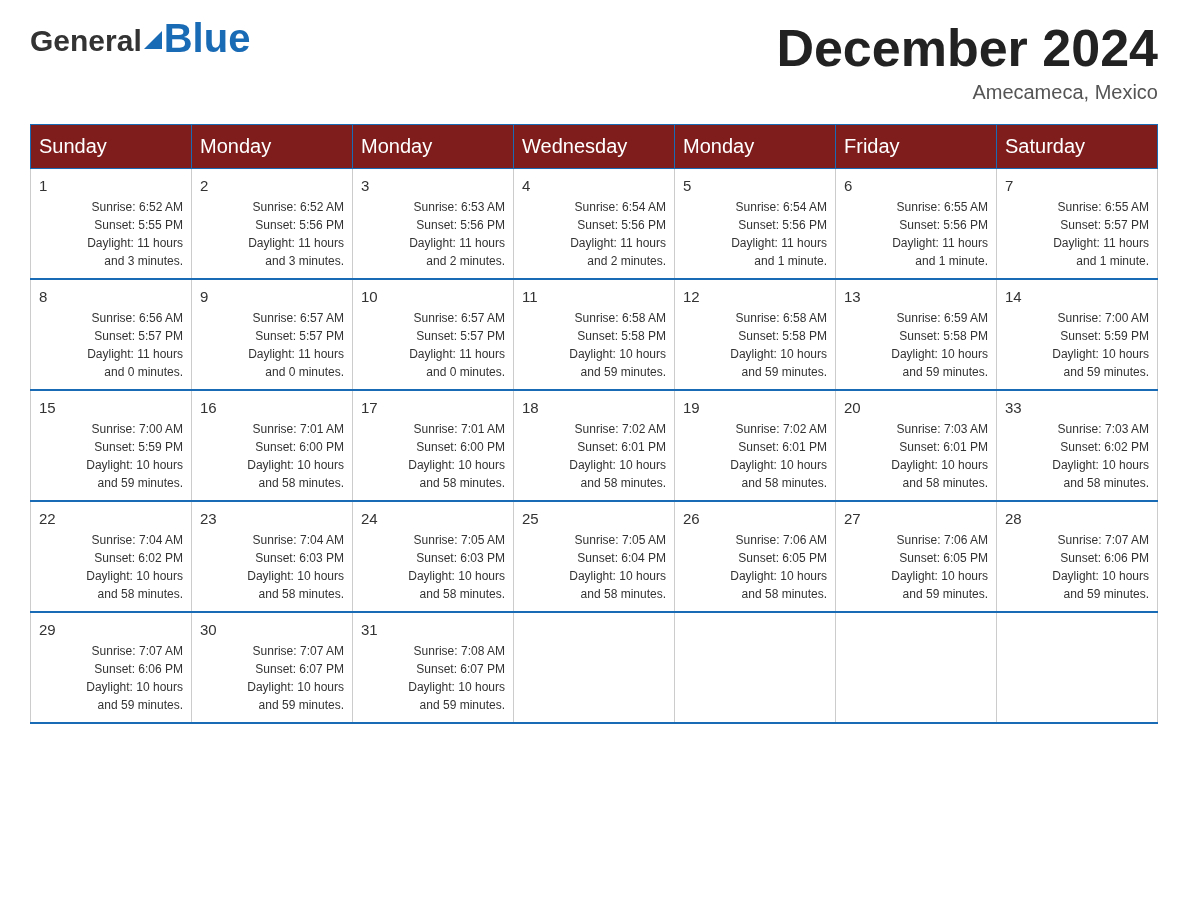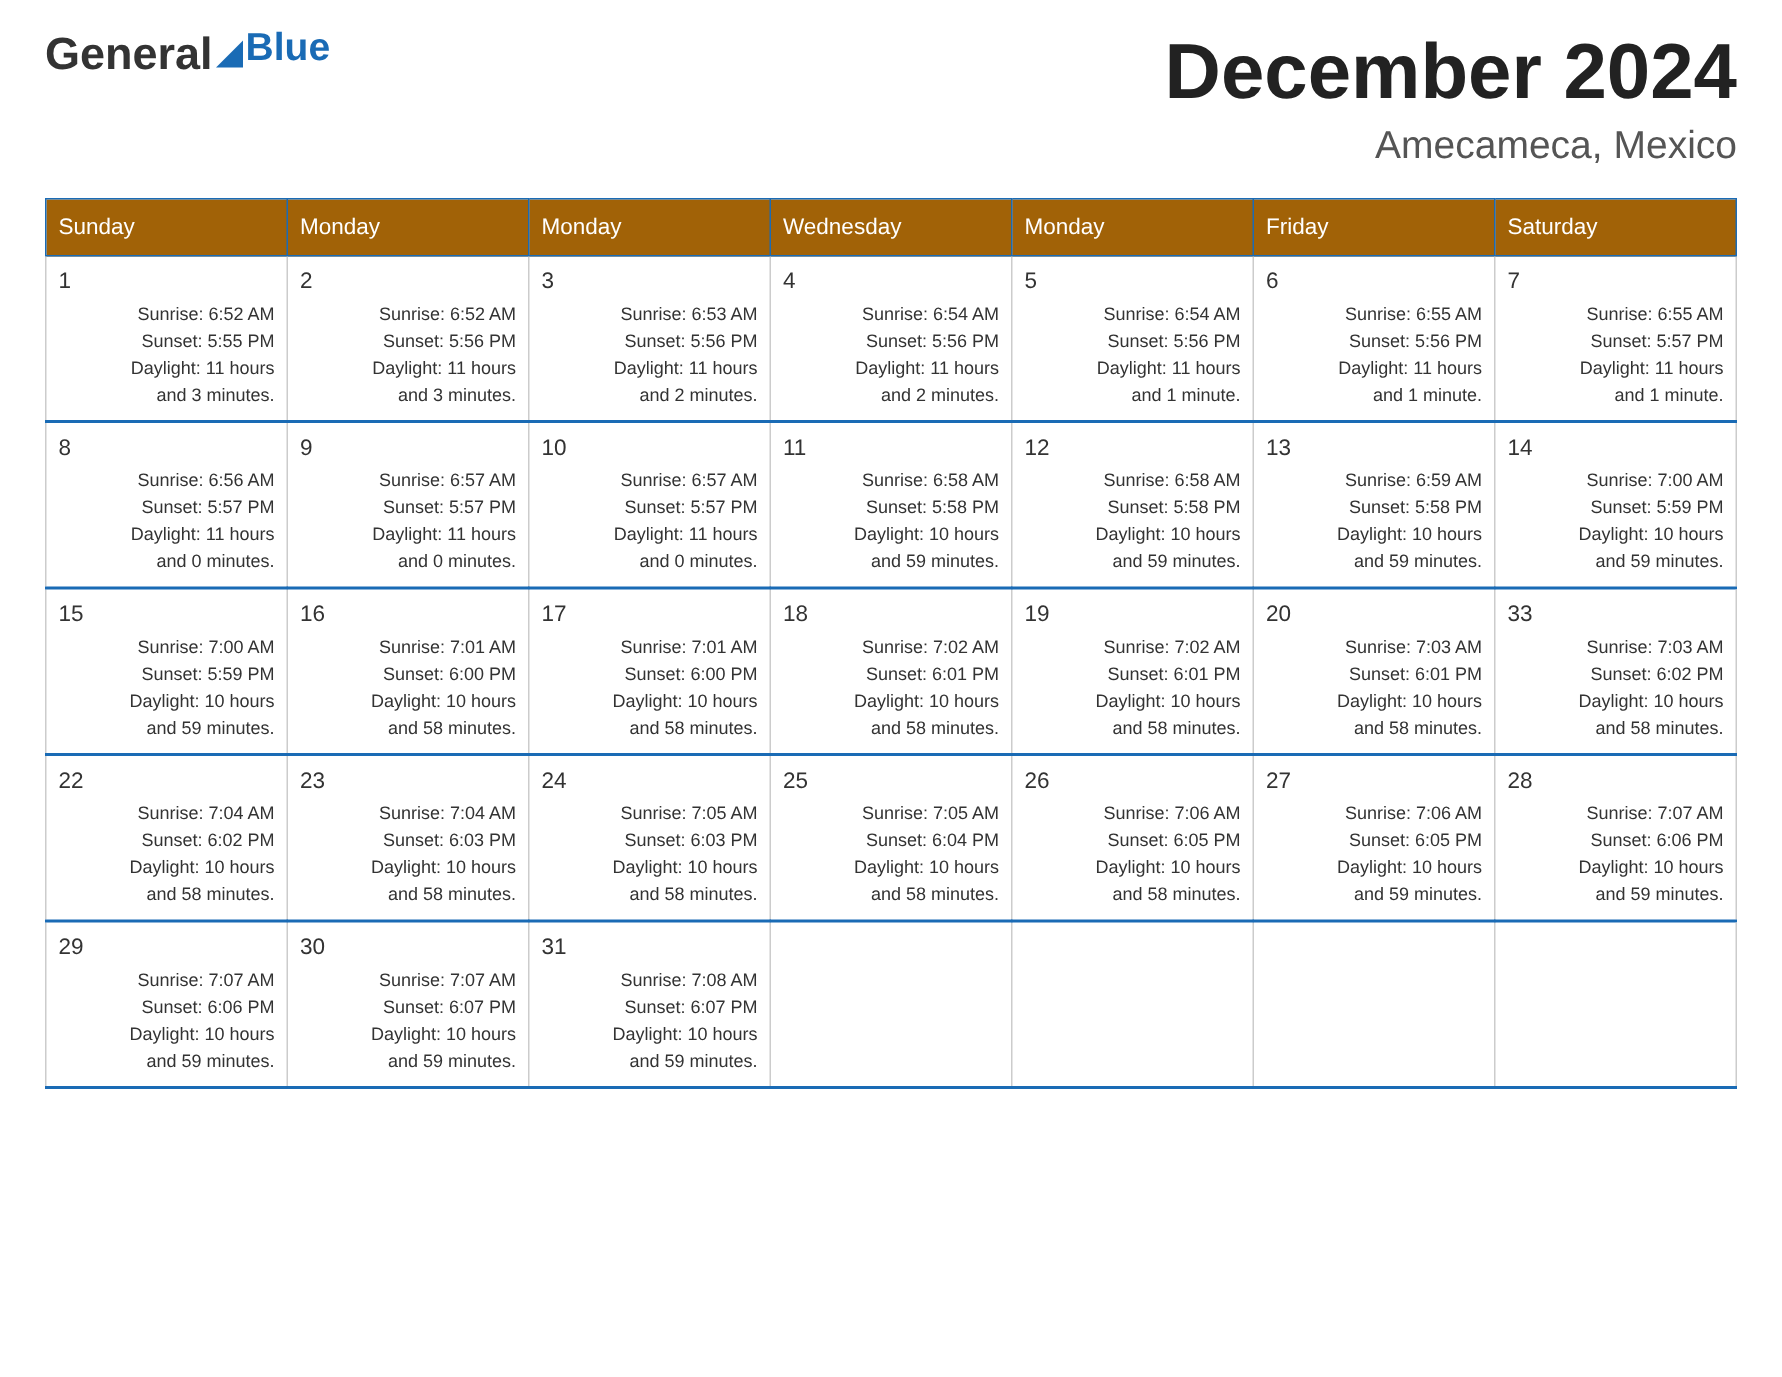--- a/index.html
+++ b/index.html
@@ -19,34 +19,34 @@
     .title-section {
       text-align: right;
     }
     .month-title {
       font-size: 52px;
       font-weight: bold;
       color: #222;
       line-height: 1.1;
     }
     .location {
-      font-size: 26px;
+      font-size: 20px;
       color: #555;
       margin-top: 4px;
     }
     table {
       width: 100%;
       border-collapse: collapse;
       margin-top: 10px;
     }
     thead tr th {
-      background-color: #a16207;
+      background-color: #7f1d1d;
       color: #fff;
       padding: 10px 8px;
-      font-size: 15px;
+      font-size: 20px;
       font-weight: normal;
       text-align: left;
       border: 1px solid #1a6bb5;
     }
     tbody tr td {
       vertical-align: top;
       padding: 8px 8px;
       font-size: 12.5px;
       color: #333;
       border: 1px solid #ccc;
@@ -88,21 +88,21 @@
       display: inline-block;
       width: 0;
       height: 0;
       border-style: solid;
       border-width: 0 0 18px 18px;
       border-color: transparent transparent #1a6bb5 transparent;
       margin-left: 2px;
       margin-bottom: 2px;
     }
     .logo-line2 {
-      font-size: 26px;
+      font-size: 40px;
       font-weight: bold;
       color: #1a6bb5;
       margin-top: -4px;
       padding-left: 2px;
     }
   </style>
 </head>
 <body>
 
 <div class="header">

